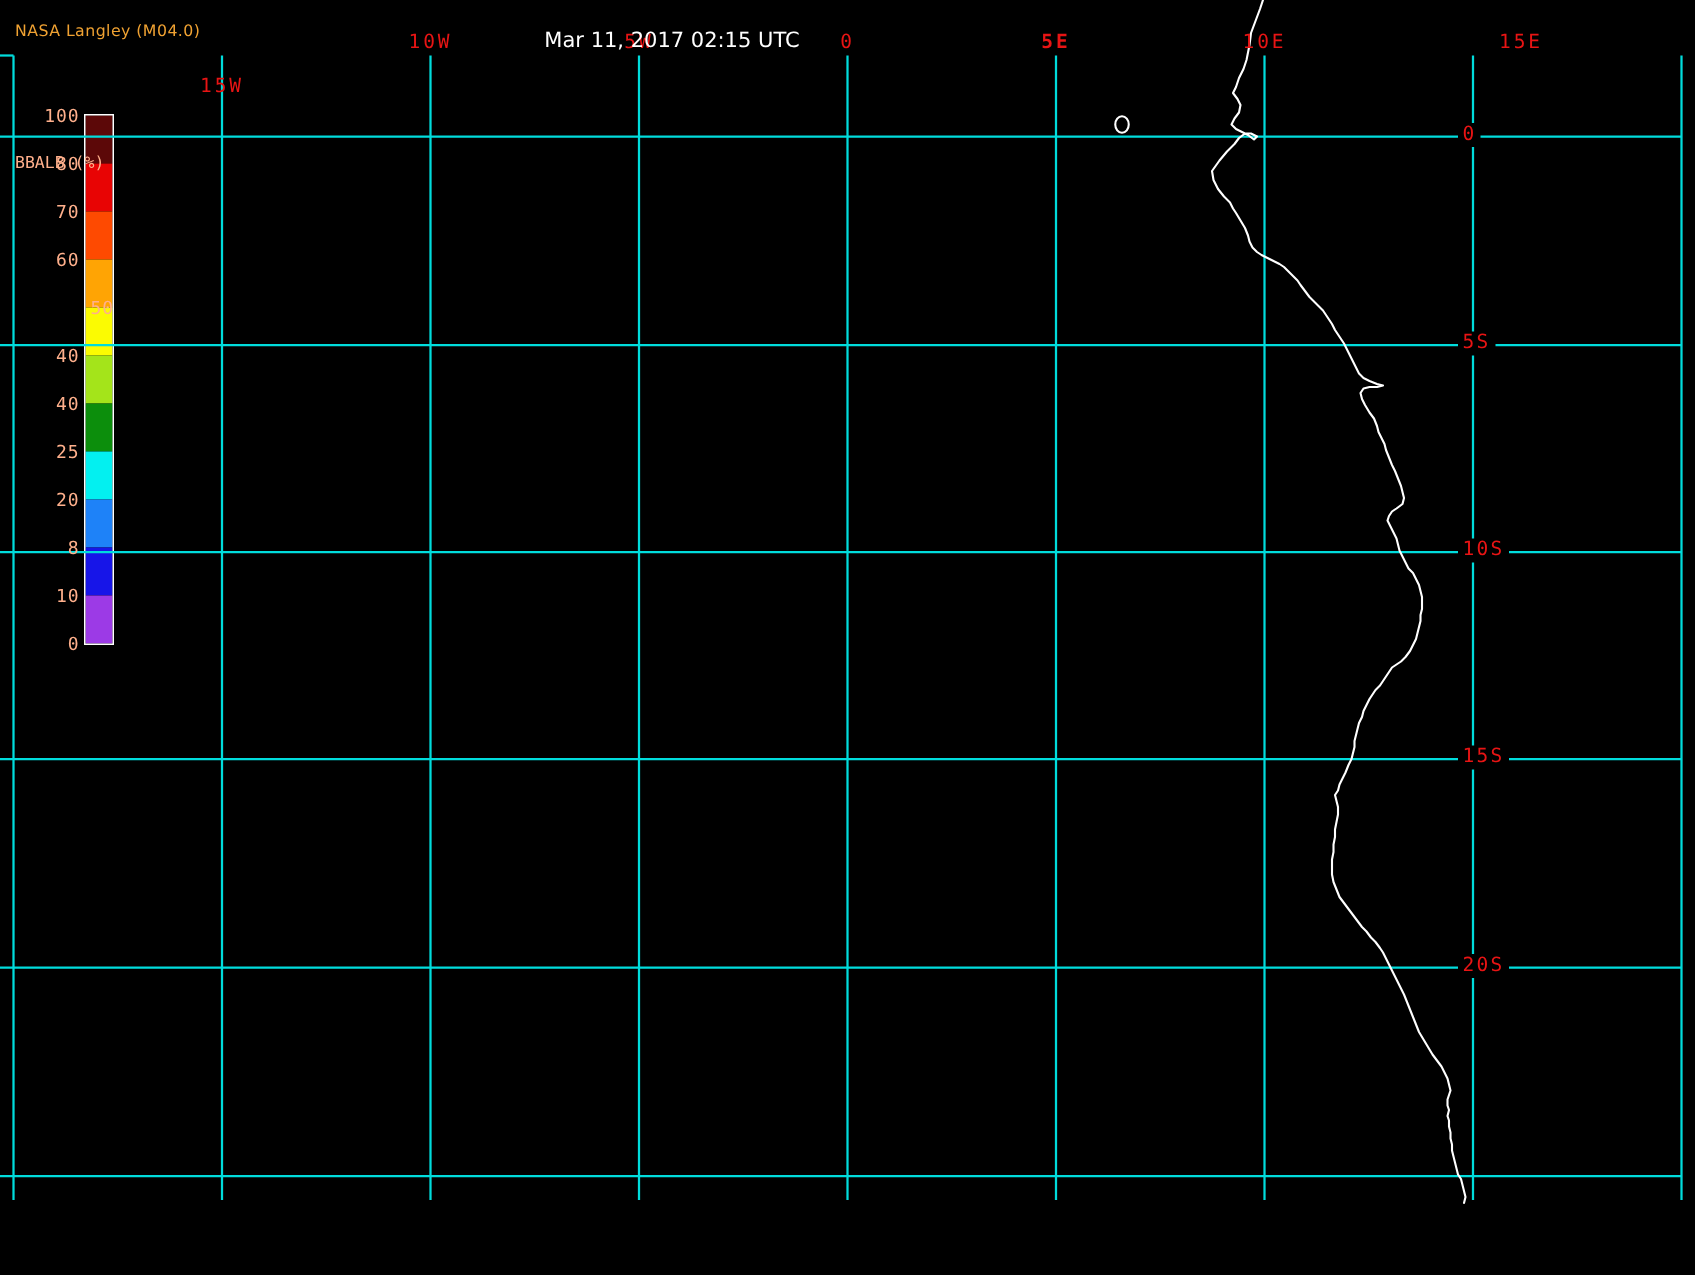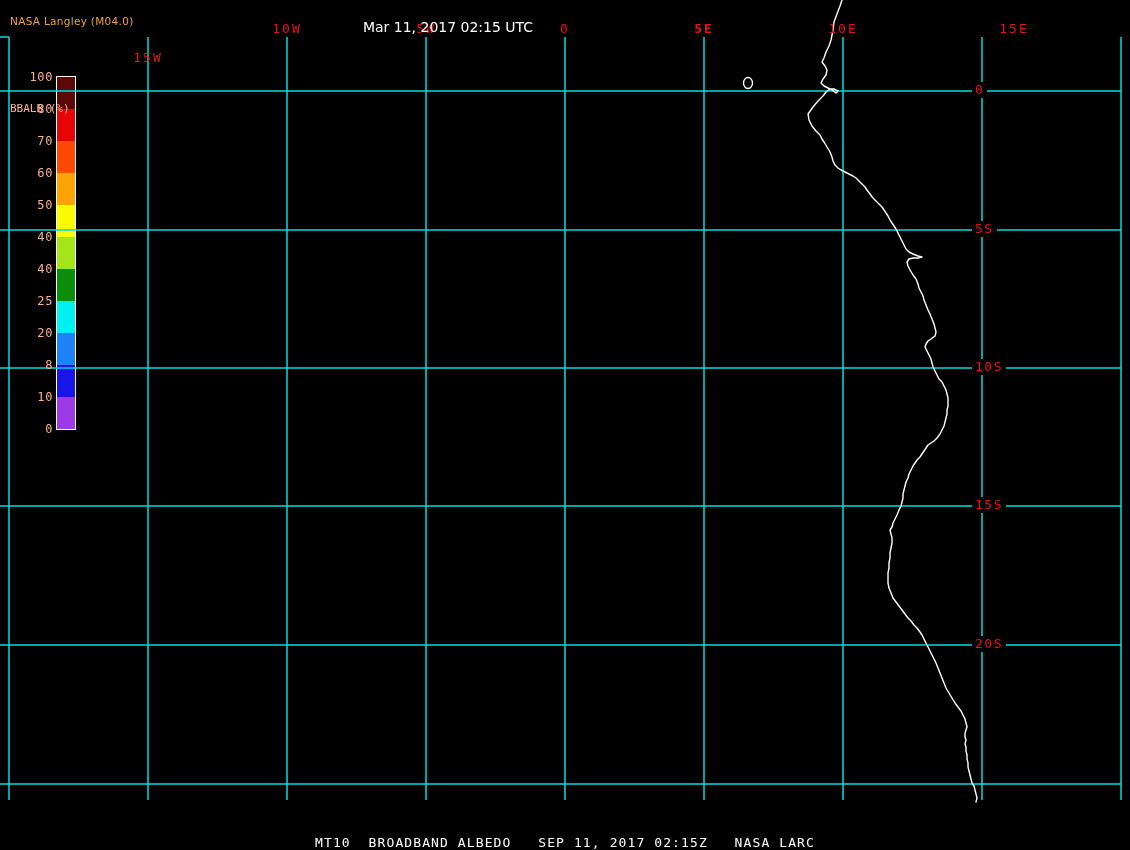--- a/index.html
+++ b/index.html
@@ -68,38 +68,37 @@
       </g>
       <g stroke="#ffffff" stroke-width="1.4" fill="none" stroke-linejoin="round" stroke-linecap="round">
         <polyline points="842,0 840,6 837,14 834,22 833,30 831,40 829,46 826,52 824,58 822,62 825,66 827,70 826,75 823,79 821,83 824,86 828,88 832,90 836,93 838,91 834,89 830,89 826,92 823,96 818,101 813,107 808,114 809,120 812,126 816,131 820,135 822,139 824,142 827,147 830,152 832,157 833,161 835,165 838,168 841,170 845,172 849,174 853,176 856,178 859,181 862,184 865,187 867,190 870,194 873,198 876,201 879,204 882,207 884,210 886,213 888,216 890,220 892,223 894,226 896,229 898,233 900,237 902,241 904,245 906,249 909,252 913,254 918,256 922,257 918,258 913,258 909,259 907,262 908,266 910,270 913,275 916,279 918,284 919,288 921,292 923,296 924,300 926,305 928,310 930,314 932,319 934,324 935,328 936,332 935,336 931,339 928,341 926,344 925,347 927,351 929,355 931,359 932,363 933,367 935,371 937,375 939,379 942,382 944,386 946,390 947,394 948,398 948,402 948,406 947,410 947,414 946,418 945,422 944,426 942,430 940,434 937,438 934,441 931,443 928,445 926,448 924,451 922,454 920,457 917,460 915,463 913,466 911,470 909,474 908,478 906,482 905,486 904,490 903,494 903,498 902,502 901,506 899,510 897,515 895,519 893,523 892,527 890,530 891,534 892,538 892,543 891,548 890,553 890,558 889,563 889,568 888,573 888,578 888,583 889,588 891,593 893,598 896,602 899,606 902,610 905,614 908,618 911,621 914,625 917,628 920,632 922,635 924,639 926,643 928,647 930,651 932,655 934,659 936,663 938,668 940,673 942,678 944,683 946,688 949,693 952,698 955,703 958,707 961,711 963,715 965,719 966,723 967,727 966,730 965,733 965,737 966,740 965,744 966,747 966,751 967,755 967,759 968,763 968,767 969,771 970,775 971,779 972,783 974,786 975,790 976,794 977,798 976,802"></polyline>
         <ellipse cx="748" cy="83" rx="4.5" ry="5.5"></ellipse>
       </g>
     </svg>
 
   <div class="src-label">NASA Langley (M04.0)</div>
   <div class="subtitle">Mar 11, 2017 02:15 UTC</div>
   <div class="legend-label">BBALB (%)</div>
-  <div class="footer">MT10  BROADBAND ALBEDO   SEP 11, 2017 02:15Z   NASA LARC</div>
 <div class="lon-label" style="left: 148px; margin-top: 29px;">15W</div>
     <div class="lon-label" style="left: 287px;">10W</div>
     <div class="lon-label occluded" style="left: 426px;">5W</div>
     <div class="lon-label" style="left: 565px;">0</div>
     <div class="lon-label" style="left: 704px; font-weight: bold;">5E</div>
     <div class="lon-label" style="left: 843px;">10E</div>
     <div class="lon-label" style="left: 1014px;">15E</div>
     <div class="lat-label" style="top: 82px;">0</div>
     <div class="lat-label" style="top: 221px;">5S</div>
     <div class="lat-label" style="top: 359px;">10S</div>
     <div class="lat-label" style="top: 497px;">15S</div>
     <div class="lat-label" style="top: 636px;">20S</div>
     <div class="legend-tick" style="top: 70px;">100</div>
     <div class="legend-tick" style="top: 102px;">80</div>
     <div class="legend-tick" style="top: 134px;">70</div>
     <div class="legend-tick" style="top: 166px;">60</div>
-    <div class="legend-tick" style="top: 198px;">50</div>
+    <div class="legend-tick" style="top: 198px; padding-left: 23px;">50</div>
     <div class="legend-tick" style="top: 230px;">40</div>
     <div class="legend-tick" style="top: 262px;">40</div>
     <div class="legend-tick" style="top: 294px;">25</div>
     <div class="legend-tick" style="top: 326px;">20</div>
     <div class="legend-tick" style="top: 358px;">8</div>
     <div class="legend-tick" style="top: 390px;">10</div>
     <div class="legend-tick" style="top: 422px;">0</div>
   </div>
 
 </body></html>

